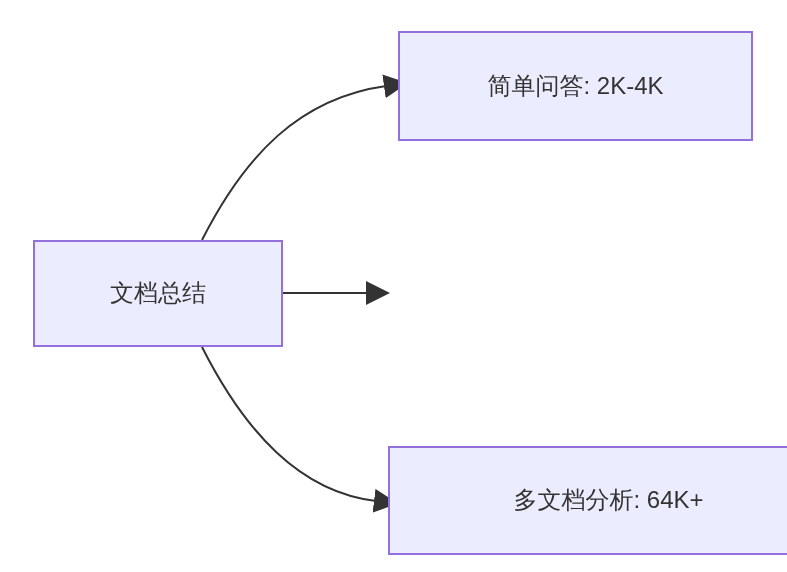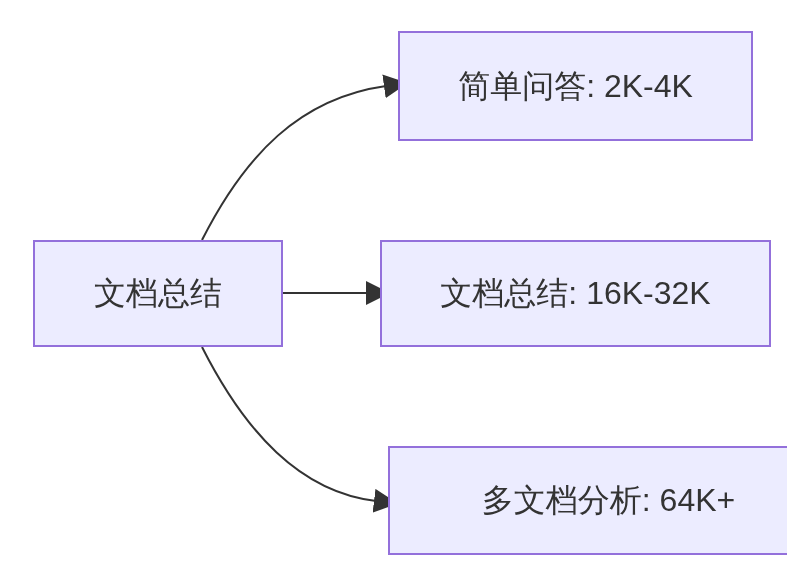--- a/index.html
+++ b/index.html
@@ -27,21 +27,21 @@
   }
   .node {
     position: absolute;
     box-sizing: border-box;
     background: #ECECFF;
     border: 2px solid #9370DB;
     display: flex;
     align-items: center;
     justify-content: center;
     color: #333333;
-    font-size: 32px;
+    font-size: 24px;
     line-height: 1.2;
     white-space: nowrap;
     text-align: center;
   }
   .node-root   { left: 33px;  top: 240px; width: 250px; height: 107px; }
   .node-child-0{ left: 398px; top: 31px;  width: 355px; height: 110px; }
   .node-child-1{ left: 380px; top: 240px; width: 391px; height: 107px; }
   .node-child-2{ left: 388px; top: 446px; width: 441px; height: 109px; }
 </style>
 </head>
@@ -61,21 +61,18 @@
   </svg>
 
   <div class="node node-root">
     <span>文档总结</span>
   </div>
 
   <div class="node node-child-0">
     <span>简单问答: 2K-4K</span>
   </div>
 
-  <div class="node node-child-1">
-    <span>文档总结: 16K-32K</span>
-  </div>
 
   <div class="node node-child-2">
     <span>多文档分析: 64K+</span>
   </div>
 
 </div>
 
 </body></html>

